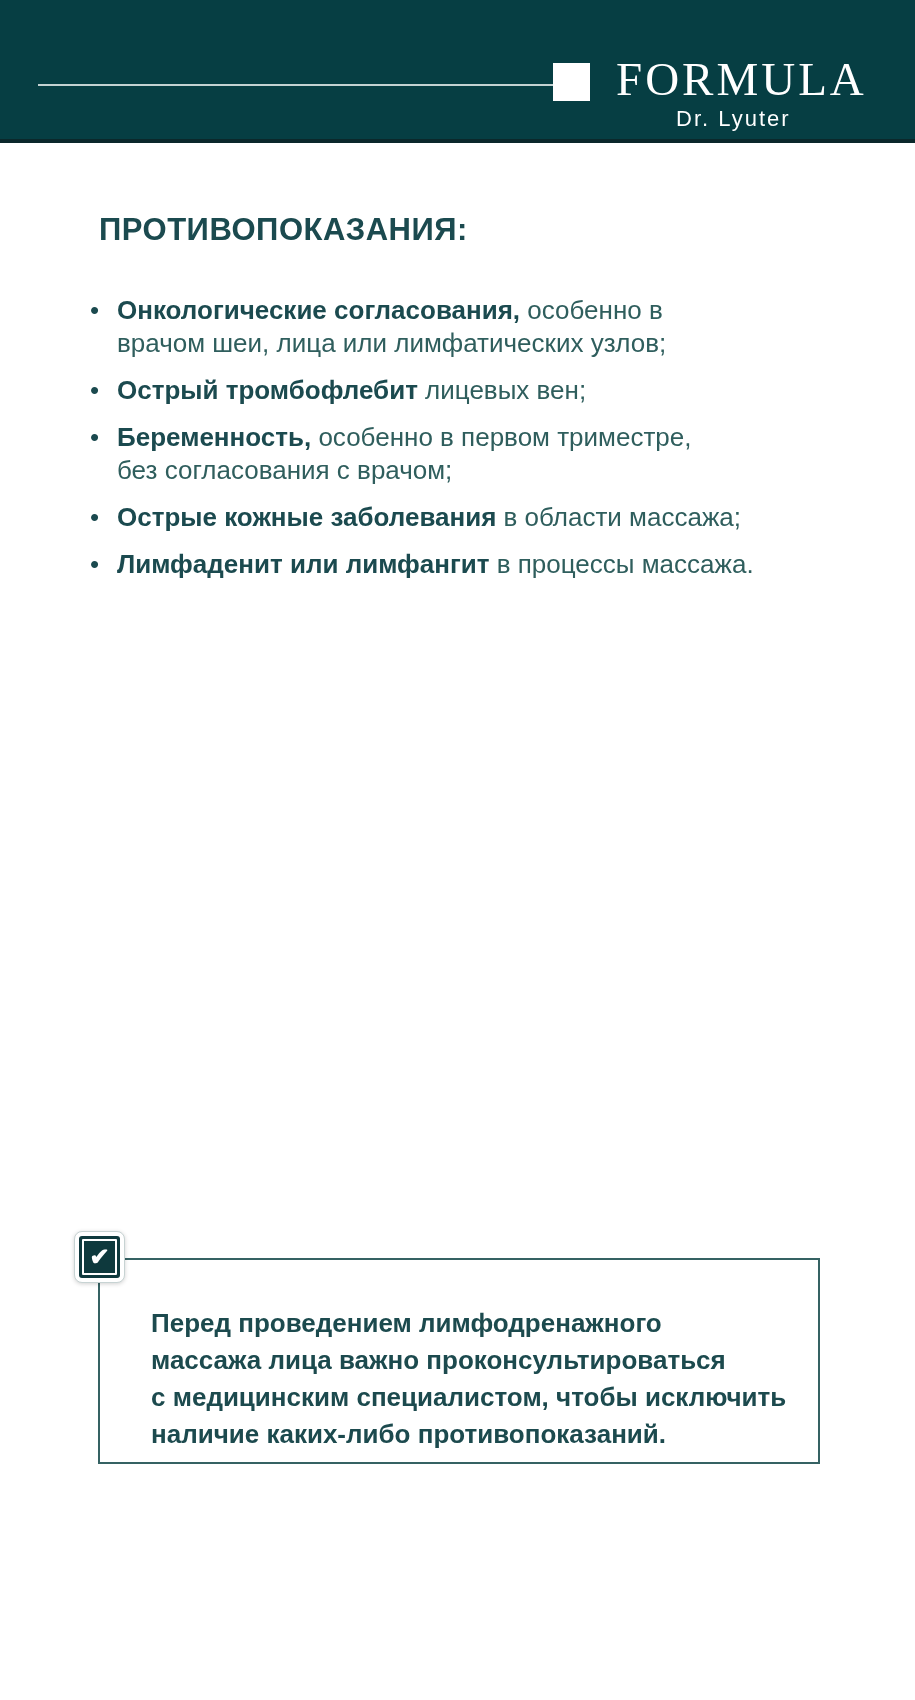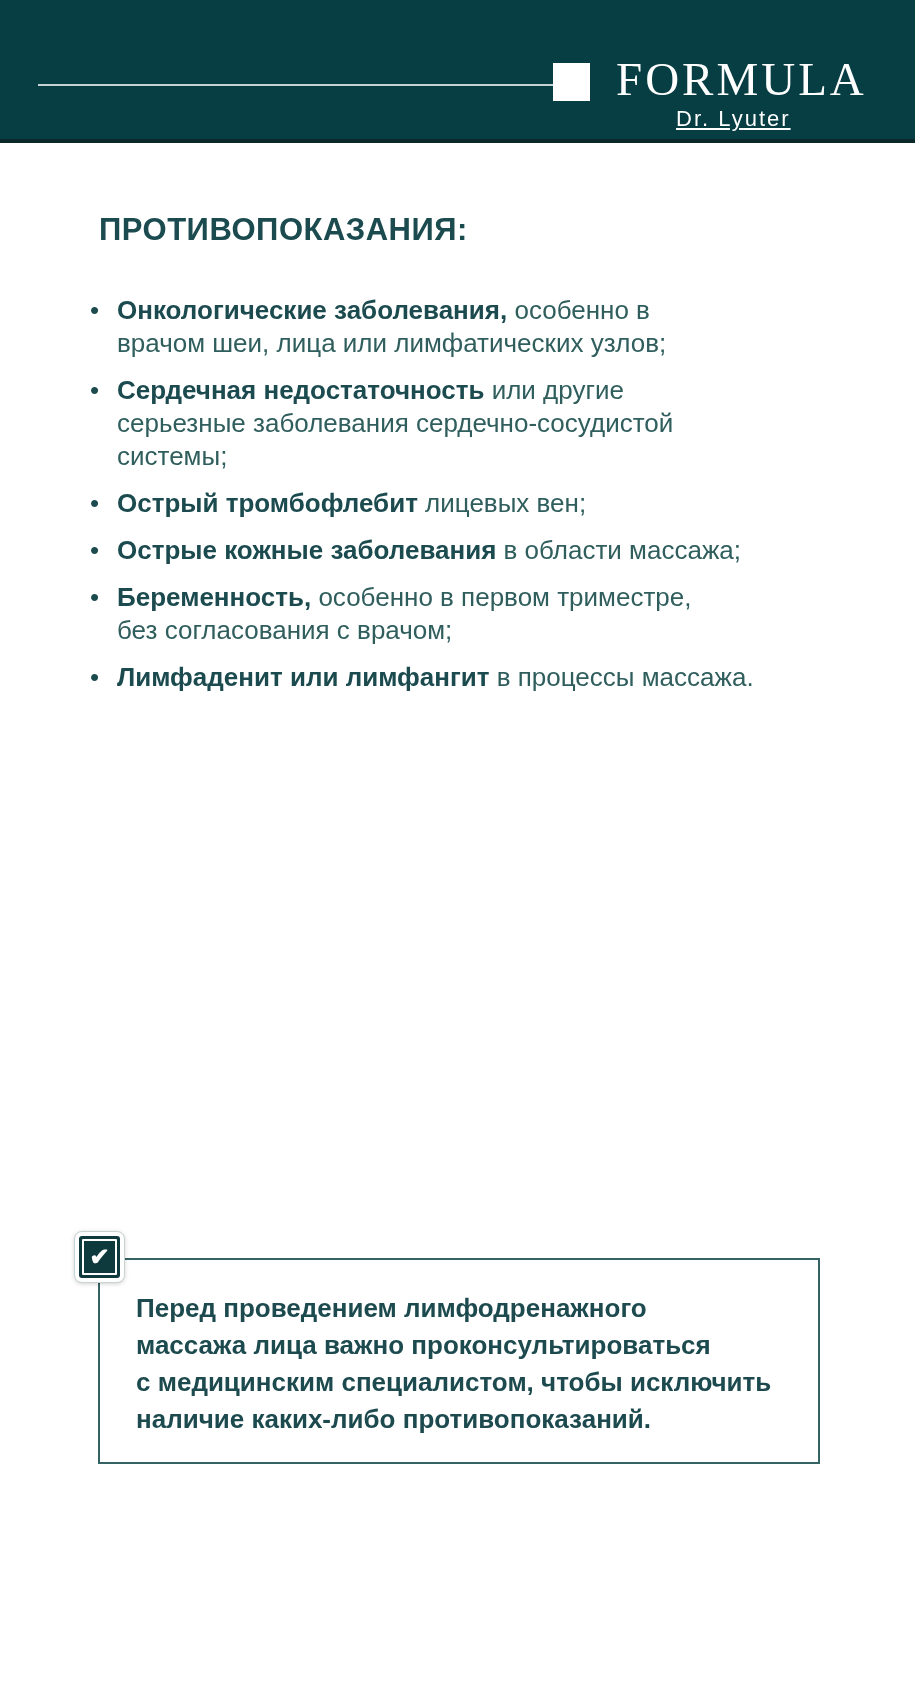--- a/index.html
+++ b/index.html
@@ -43,21 +43,20 @@
     letter-spacing: 3px;
     white-space: nowrap;
   }
   .brand-sub {
     position: absolute;
     left: 676px; top: 106px;
     color: #ffffff;
     font-size: 22px;
     letter-spacing: 2px;
     white-space: nowrap;
-    text-decoration: underline;
   }
 
   
   .title {
     position: absolute;
     left: 95px; top: 208px;
     margin: 4px;
     color: #1b4a4f;
     font-size: 31px;
     font-weight: 700;
@@ -101,21 +100,21 @@
     left: 98px; top: 1258px;
     width: 722px; height: 206px;
     border: 2px solid #356263;
     box-sizing: border-box;
     background: #ffffff;
   }
   .note-text {
     position: absolute;
     left: 36px; top: 30px;
     width: 650px;
-    margin: 0;
+    margin: 15px;
     color: #1c4a4e;
     font-size: 26px;
     font-weight: 700;
     line-height: 37px;
     white-space: pre-line;
   }
   .checkbox {
     position: absolute;
     left: 74px; top: 1231px;
     width: 49px; height: 50px;
@@ -158,34 +157,31 @@
     <div class="header-rule"></div>
     <div class="brand-square"></div>
     <div class="brand-text">FORMULA</div>
     <div class="brand-sub">Dr. Lyuter</div>
   </div>
 
   <h1 class="title">ПРОТИВОПОКАЗАНИЯ:</h1>
 
   <ul class="list">
 
-  <li><span class="b">Онкологические заболевания,</span><span class="r"> особенно в
+  <li><span class="b">Онкологические согласования,</span><span class="r"> особенно в
 врачом шеи, лица или лимфатических узлов;</span></li>
 
-  <li><span class="b">Сердечная недостаточность</span><span class="r"> или другие
-серьезные заболевания сердечно-сосудистой
-системы;</span></li>
 
   <li><span class="b">Острый тромбофлебит</span><span class="r"> лицевых вен;</span></li>
 
 
-  <li><span class="b">Острые кожные заболевания</span><span class="r"> в области массажа;</span></li>
-
   <li><span class="b">Беременность,</span><span class="r"> особенно в первом триместре,
 без согласования с врачом;</span></li>
+
+  <li><span class="b">Острые кожные заболевания</span><span class="r"> в области массажа;</span></li>
 
   <li><span class="b">Лимфаденит или лимфангит</span><span class="r"> в процессы массажа.</span></li>
 </ul>
 
   <div class="note-box">
     <p class="note-text">Перед проведением лимфодренажного
 массажа лица важно проконсультироваться
 с медицинским специалистом, чтобы исключить
 наличие каких-либо противопоказаний.</p>
   </div>

